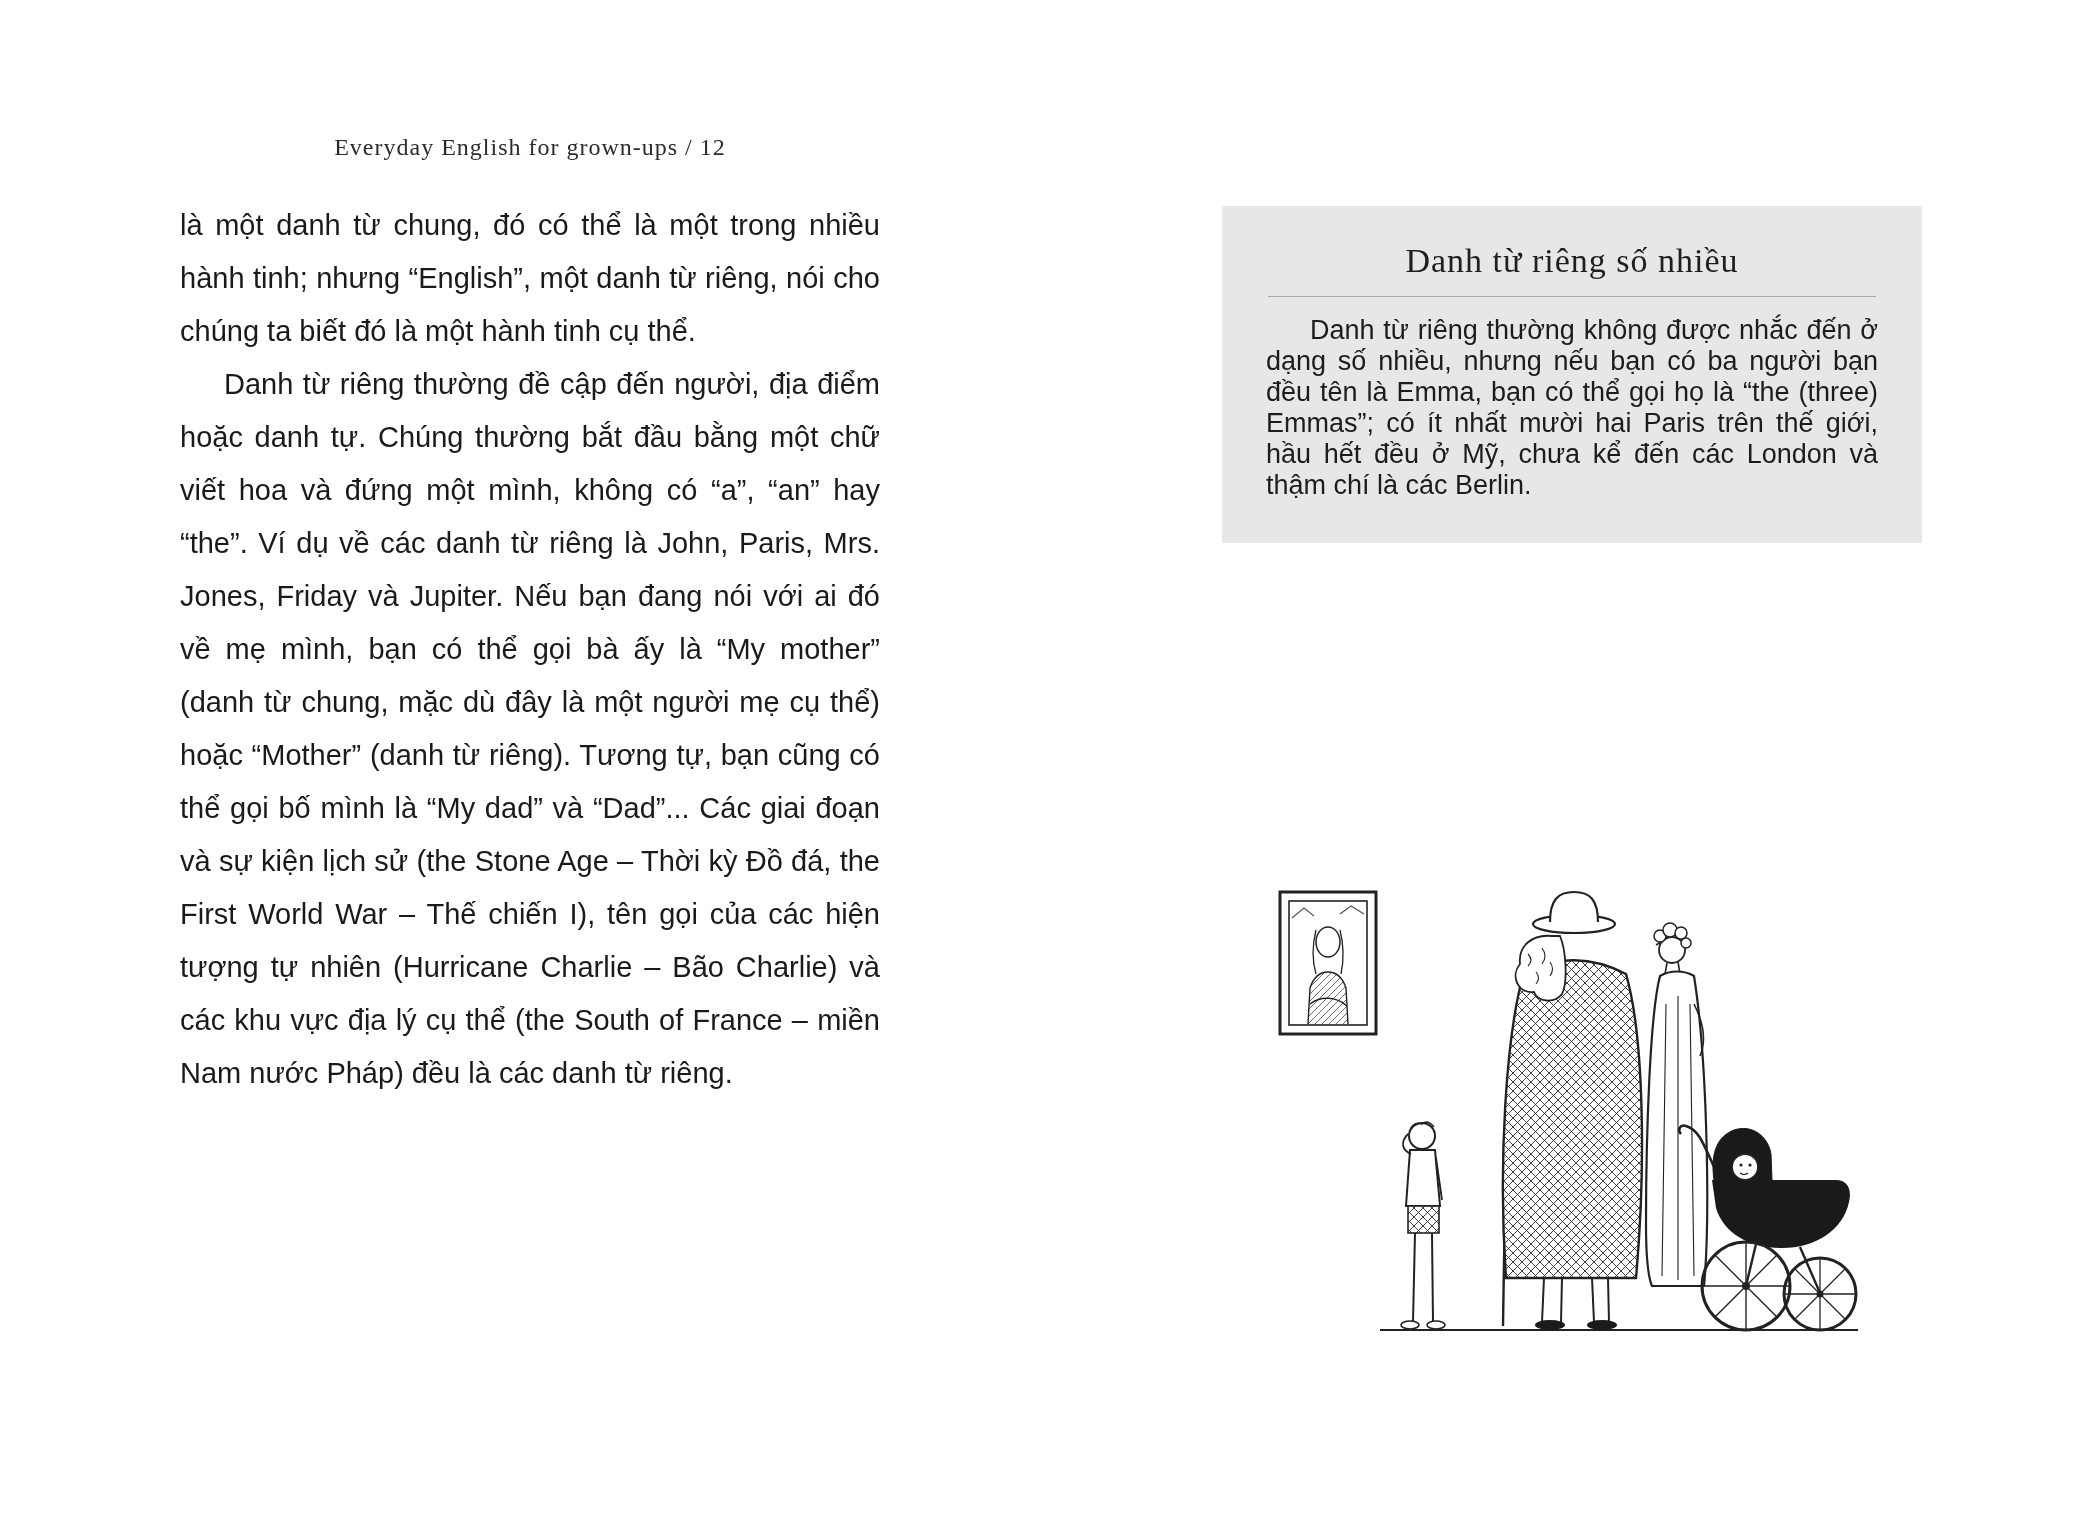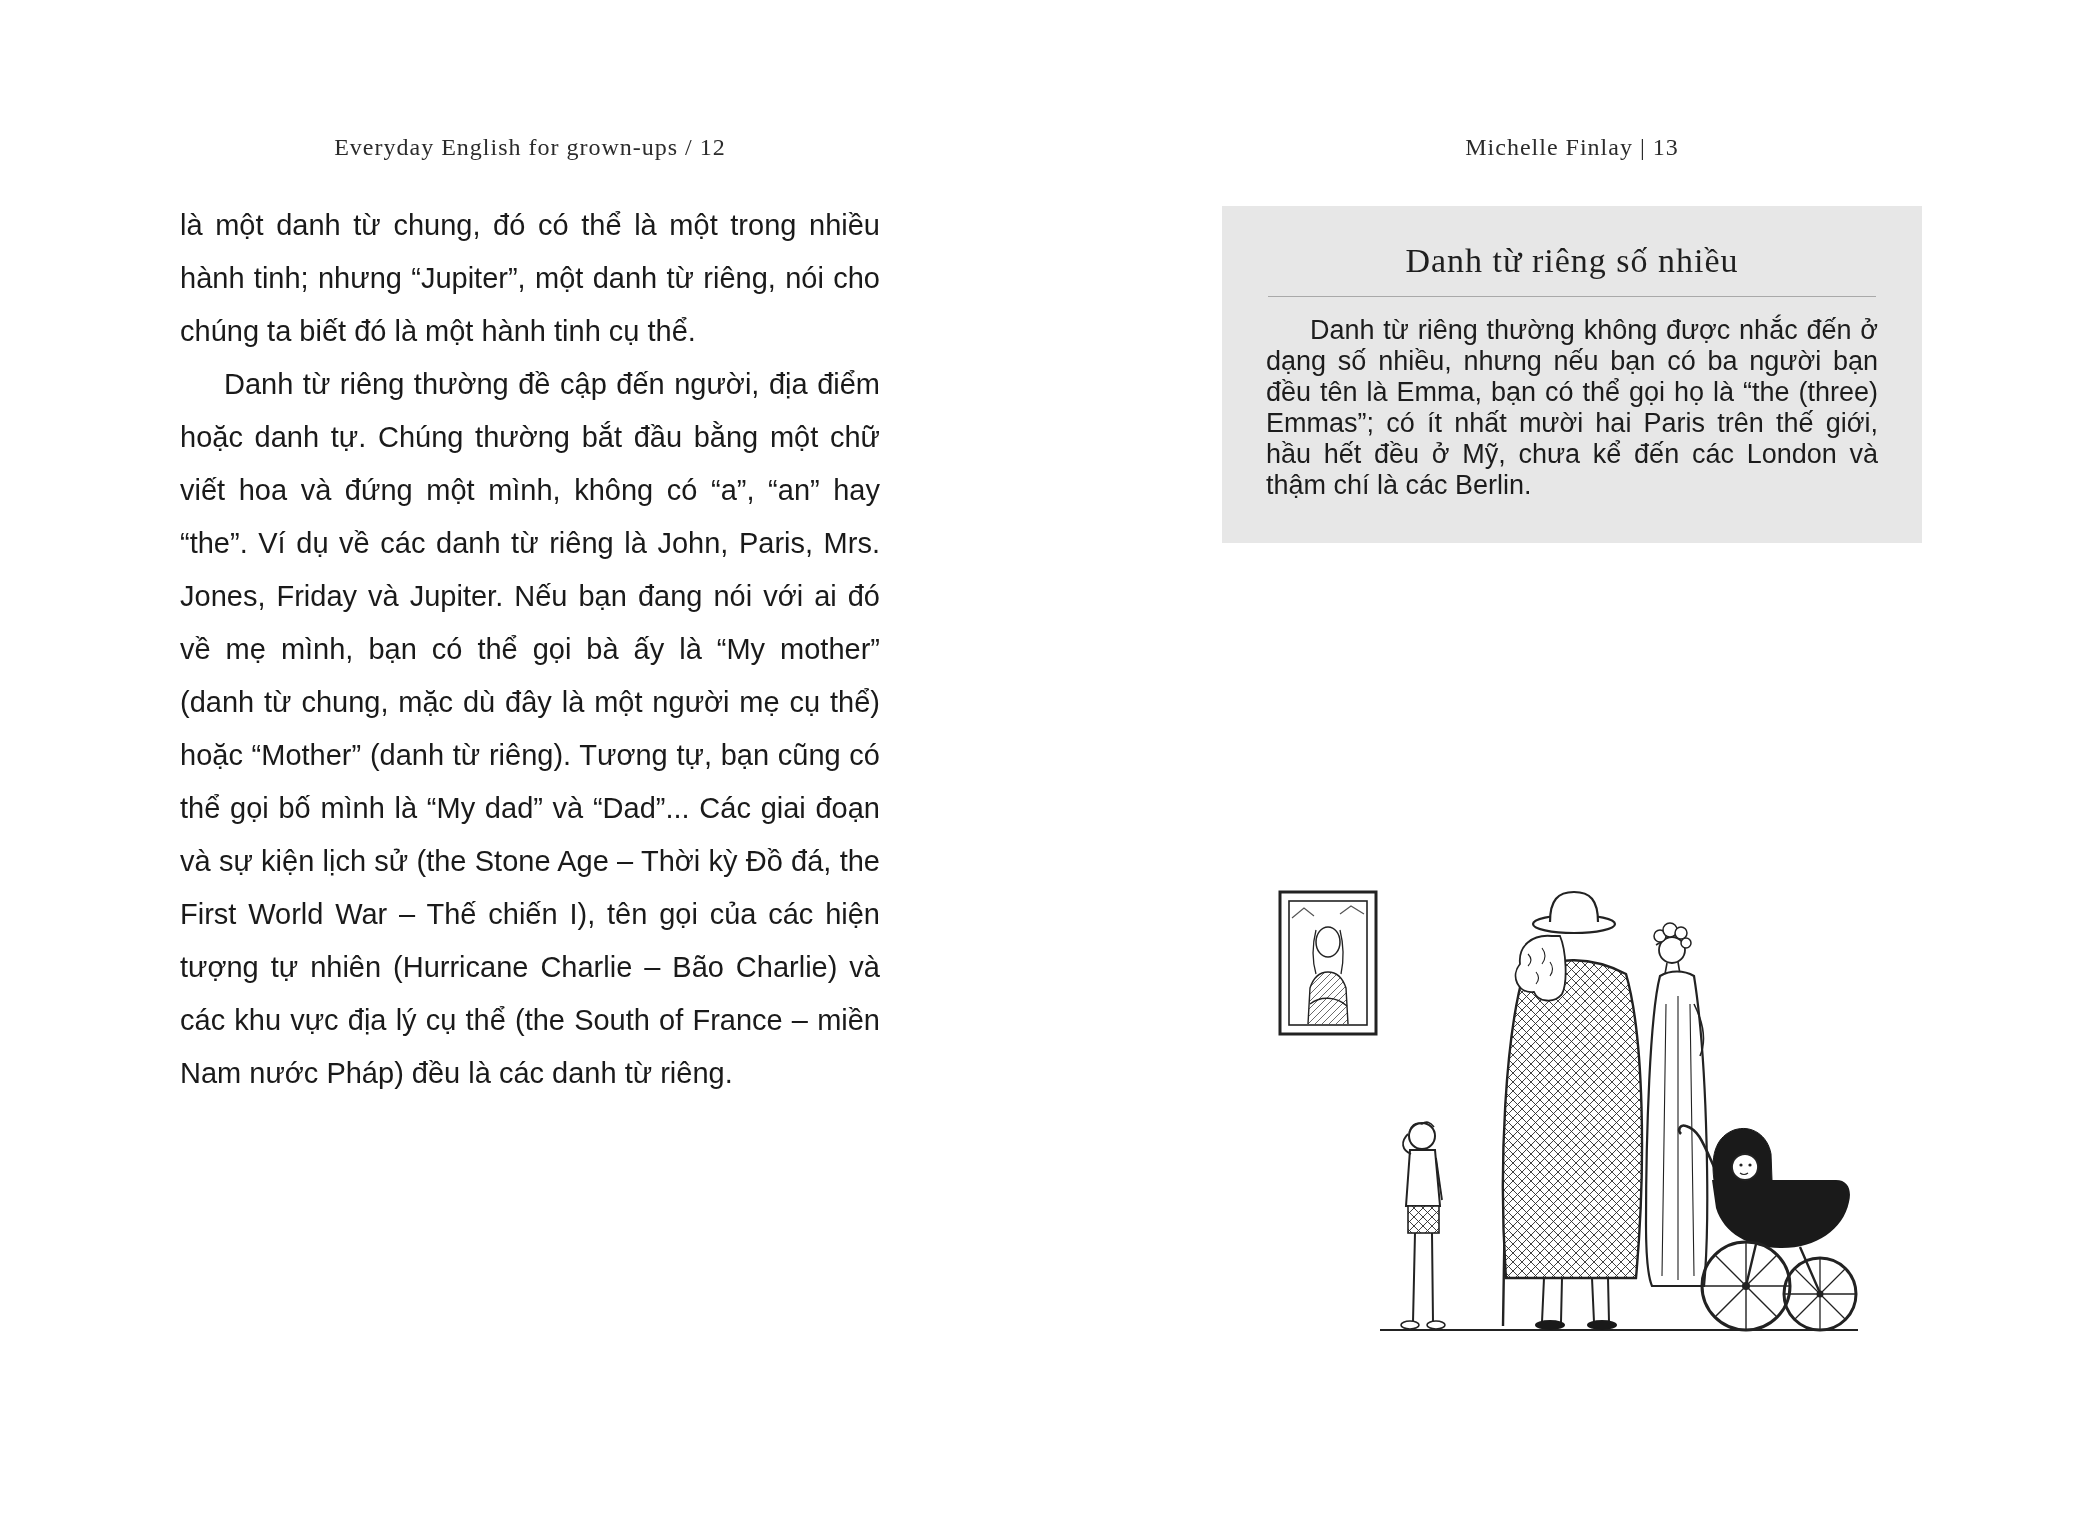--- a/index.html
+++ b/index.html
@@ -80,25 +80,24 @@
   }
   .illustration svg { display: block; width: 100%; height: 100%; }
 </style>
 </head>
 <body>
 
 <div class="spread">
 
   <div class="running-head left">Everyday English for grown-ups  /  12</div>
   <div class="body-col">
-    <p>là một danh từ chung, đó có thể là một trong nhiều hành tinh; nhưng “Jupiter”, một danh từ riêng, nói cho chúng ta biết đó là một hành tinh cụ thể.</p>
+    <p>là một danh từ chung, đó có thể là một trong nhiều hành tinh; nhưng “English”, một danh từ riêng, nói cho chúng ta biết đó là một hành tinh cụ thể.</p>
     <p>Danh từ riêng thường đề cập đến người, địa điểm hoặc danh tự. Chúng thường bắt đầu bằng một chữ viết hoa và đứng một mình, không có “a”, “an” hay “the”. Ví dụ về các danh từ riêng là John, Paris, Mrs. Jones, Friday và Jupiter. Nếu bạn đang nói với ai đó về mẹ mình, bạn có thể gọi bà ấy là “My mother” (danh từ chung, mặc dù đây là một người mẹ cụ thể) hoặc “Mother” (danh từ riêng). Tương tự, bạn cũng có thể gọi bố mình là “My dad” và “Dad”... Các giai đoạn và sự kiện lịch sử (the Stone Age – Thời kỳ Đồ đá, the First World War – Thế chiến I), tên gọi của các hiện tượng tự nhiên (Hurricane Charlie – Bão Charlie) và các khu vực địa lý cụ thể (the South of France – miền Nam nước Pháp) đều là các danh từ riêng.</p>
   </div>
 
-  <div class="running-head right">Michelle Finlay | 13</div>
 
   <div class="callout">
     <div class="callout-title">Danh từ riêng số nhiều</div>
     <hr class="callout-divider">
     <p>Danh từ riêng thường không được nhắc đến ở dạng số nhiều, nhưng nếu bạn có ba người bạn đều tên là Emma, bạn có thể gọi họ là “the (three) Emmas”; có ít nhất mười hai Paris trên thế giới, hầu hết đều ở Mỹ, chưa kể đến các London và thậm chí là các Berlin.</p>
   </div>
 
   <div class="illustration">
     <svg viewBox="0 0 640 480" xmlns="http://www.w3.org/2000/svg">
       <defs>

